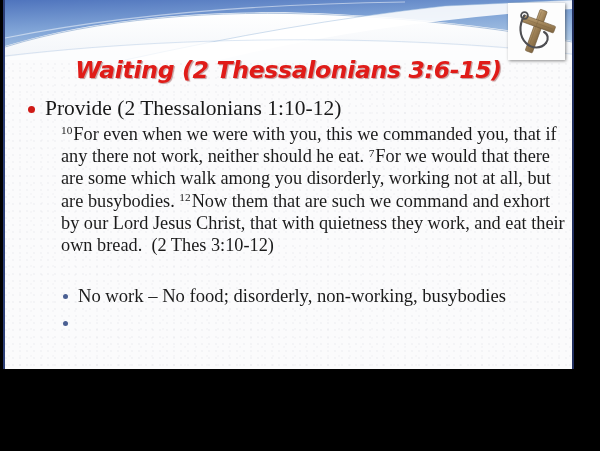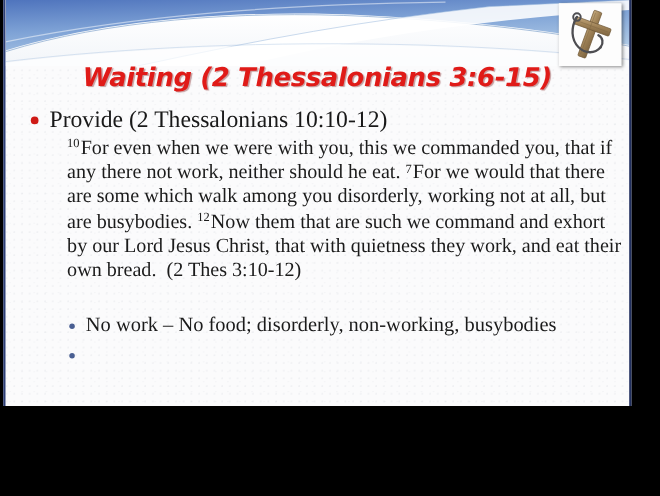--- a/index.html
+++ b/index.html
@@ -241,21 +241,21 @@
         <circle cx="16.5" cy="12.5" r="1.1" fill="#4e4e52"></circle>
       </svg>
     </div>
 
     <div class="title">Waiting (2 Thessalonians 3:6-15)</div>
 
     <div class="body-area">
 
       <div class="lvl1">
         <span class="dot"></span>
-        <span>Provide (2 Thessalonians 10:10-12)</span>
+        <span>Provide (2 Thessalonians 1:10-12)</span>
       </div>
 
       <div class="scripture">
         <sup>10</sup><span>For even when we were with you, this we commanded you, that if any there not work, neither should he eat.</span>
         <sup>7</sup><span>For we would that there are some which walk among you disorderly, working not at all, but are busybodies.</span>
         <sup>12</sup><span>Now them that are such we command and exhort by our Lord Jesus Christ, that with quietness they work, and eat their own bread.</span>
         &nbsp;<span>(2 Thes 3:10-12)</span>
       </div>
 
       <div class="sub-list">

